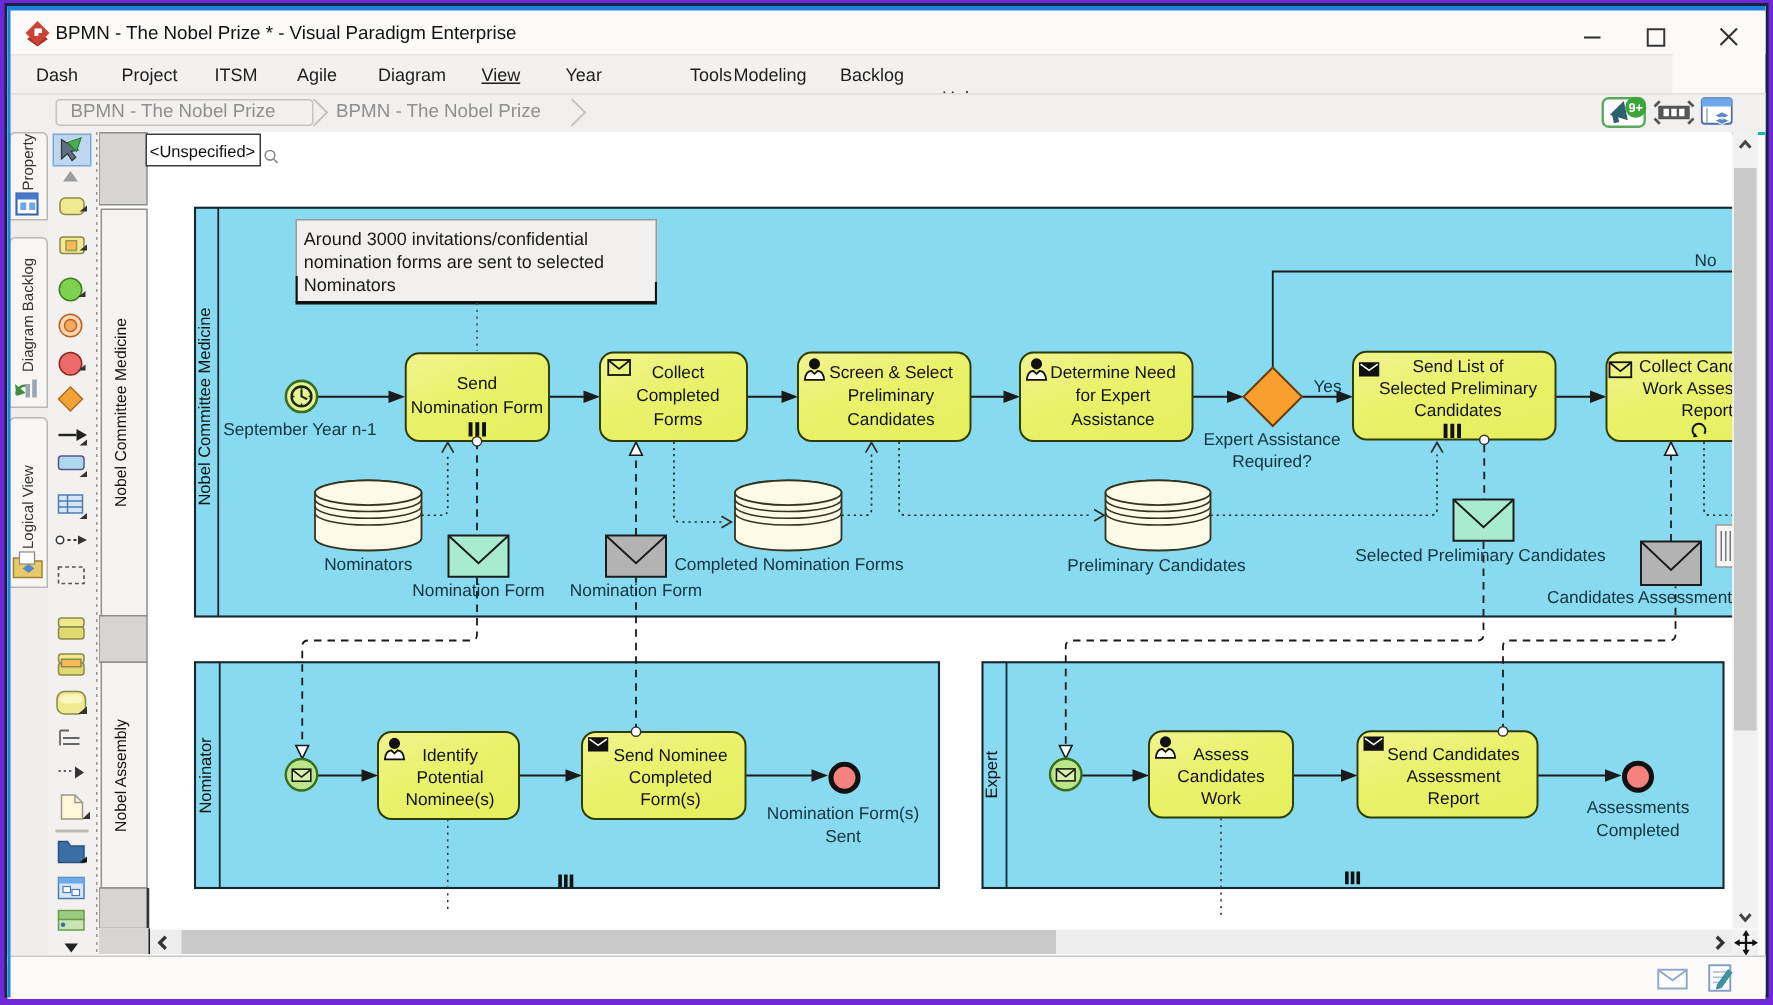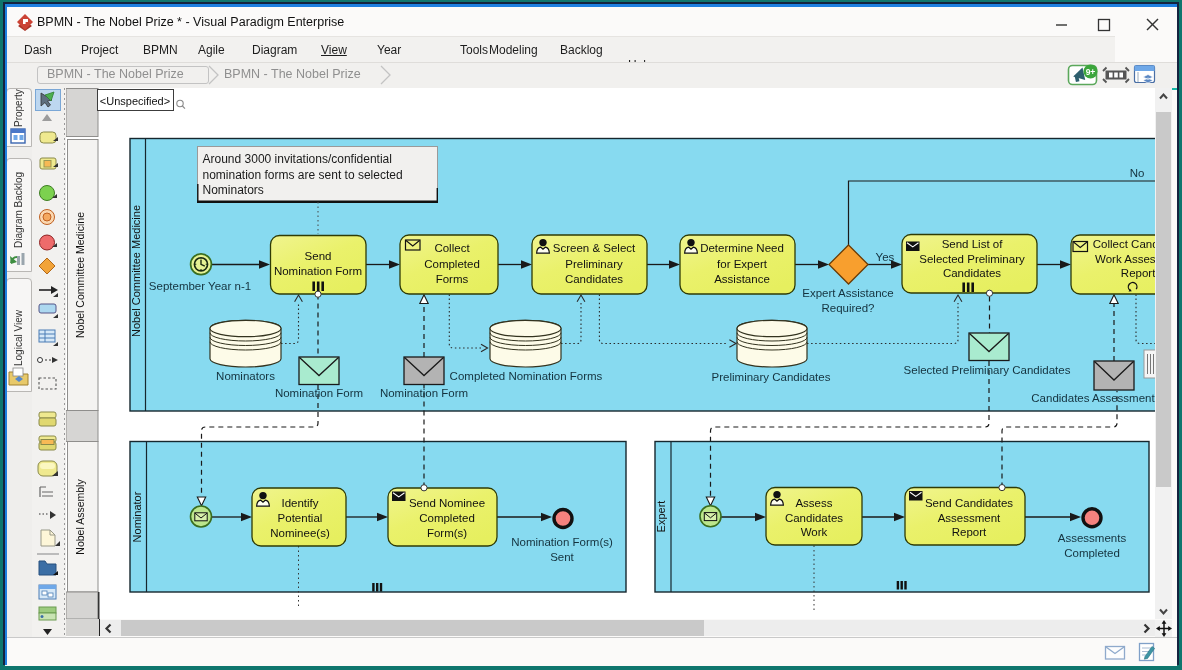--- a/index.html
+++ b/index.html
@@ -1,17 +1,17 @@
 <!DOCTYPE html>
 <html><head>
 <meta charset="utf-8">
 <style>
   html,body{margin:0;padding:0;width:1182px;height:670px;overflow:hidden;
     font-family:"Liberation Sans",sans-serif;background:#fff;}
-  #win{position:absolute;left:0;top:0;width:1182px;height:670px;background:#0f766e;}
+  #win{position:absolute;left:0;top:0;width:1182px;height:670px;background:#6d28d9;}
   #inner{position:absolute;left:3px;top:2px;right:3px;bottom:5px;background:#14233F;}
   #content{position:absolute;left:2px;top:2px;right:2px;bottom:2px;background:#FBFAF9;}
   .abs{position:absolute;}
   .menuitem{position:absolute;top:0;font-size:12px;color:#1d1d1d;}
 </style>
 </head>
 <body>
 <div id="win">
     <div id="inner">
       <div id="content">
@@ -30,21 +30,21 @@
     <line x1="6" y1="13" x2="17" y2="13" stroke="#333" stroke-width="1.4"></line>
     <rect x="48.5" y="7.5" width="11" height="11" fill="none" stroke="#333" stroke-width="1.3"></rect>
     <line x1="97" y1="7" x2="108" y2="18" stroke="#333" stroke-width="1.4"></line>
     <line x1="108" y1="7" x2="97" y2="18" stroke="#333" stroke-width="1.4"></line>
   </svg>
 </div>
 
 <div class="abs" style="left:0;top:32px;width:1088px;height:26px;background:#F2F1EF;border-top:1px solid #E6E4E1;padding-left:22px;">
   <span class="menuitem" style="left:19px;top:6px;">Dash</span>
   <span class="menuitem" style="left:76px;top:6px;">Project</span>
-  <span class="menuitem" style="left:138px;top:6px;">BPMN</span>
+  <span class="menuitem" style="left:138px;top:6px;">ITSM</span>
   <span class="menuitem" style="left:193px;top:6px;">Agile</span>
   <span class="menuitem" style="left:247px;top:6px;text-align:right;">Diagram</span>
   <span class="menuitem" style="left:316px;top:6px;text-decoration:underline;">View</span>
   <span class="menuitem" style="left:372px;top:6px;">Year</span>
   <span class="menuitem" style="left:428px;top:6px;margin-left:27px;">Tools</span>
   <span class="menuitem" style="left:484px;top:6px;">Modeling</span>
   <span class="menuitem" style="left:555px;top:6px;">Backlog</span>
   <span class="menuitem" style="left:623px;top:21px;">Help</span>
 </div>
 

